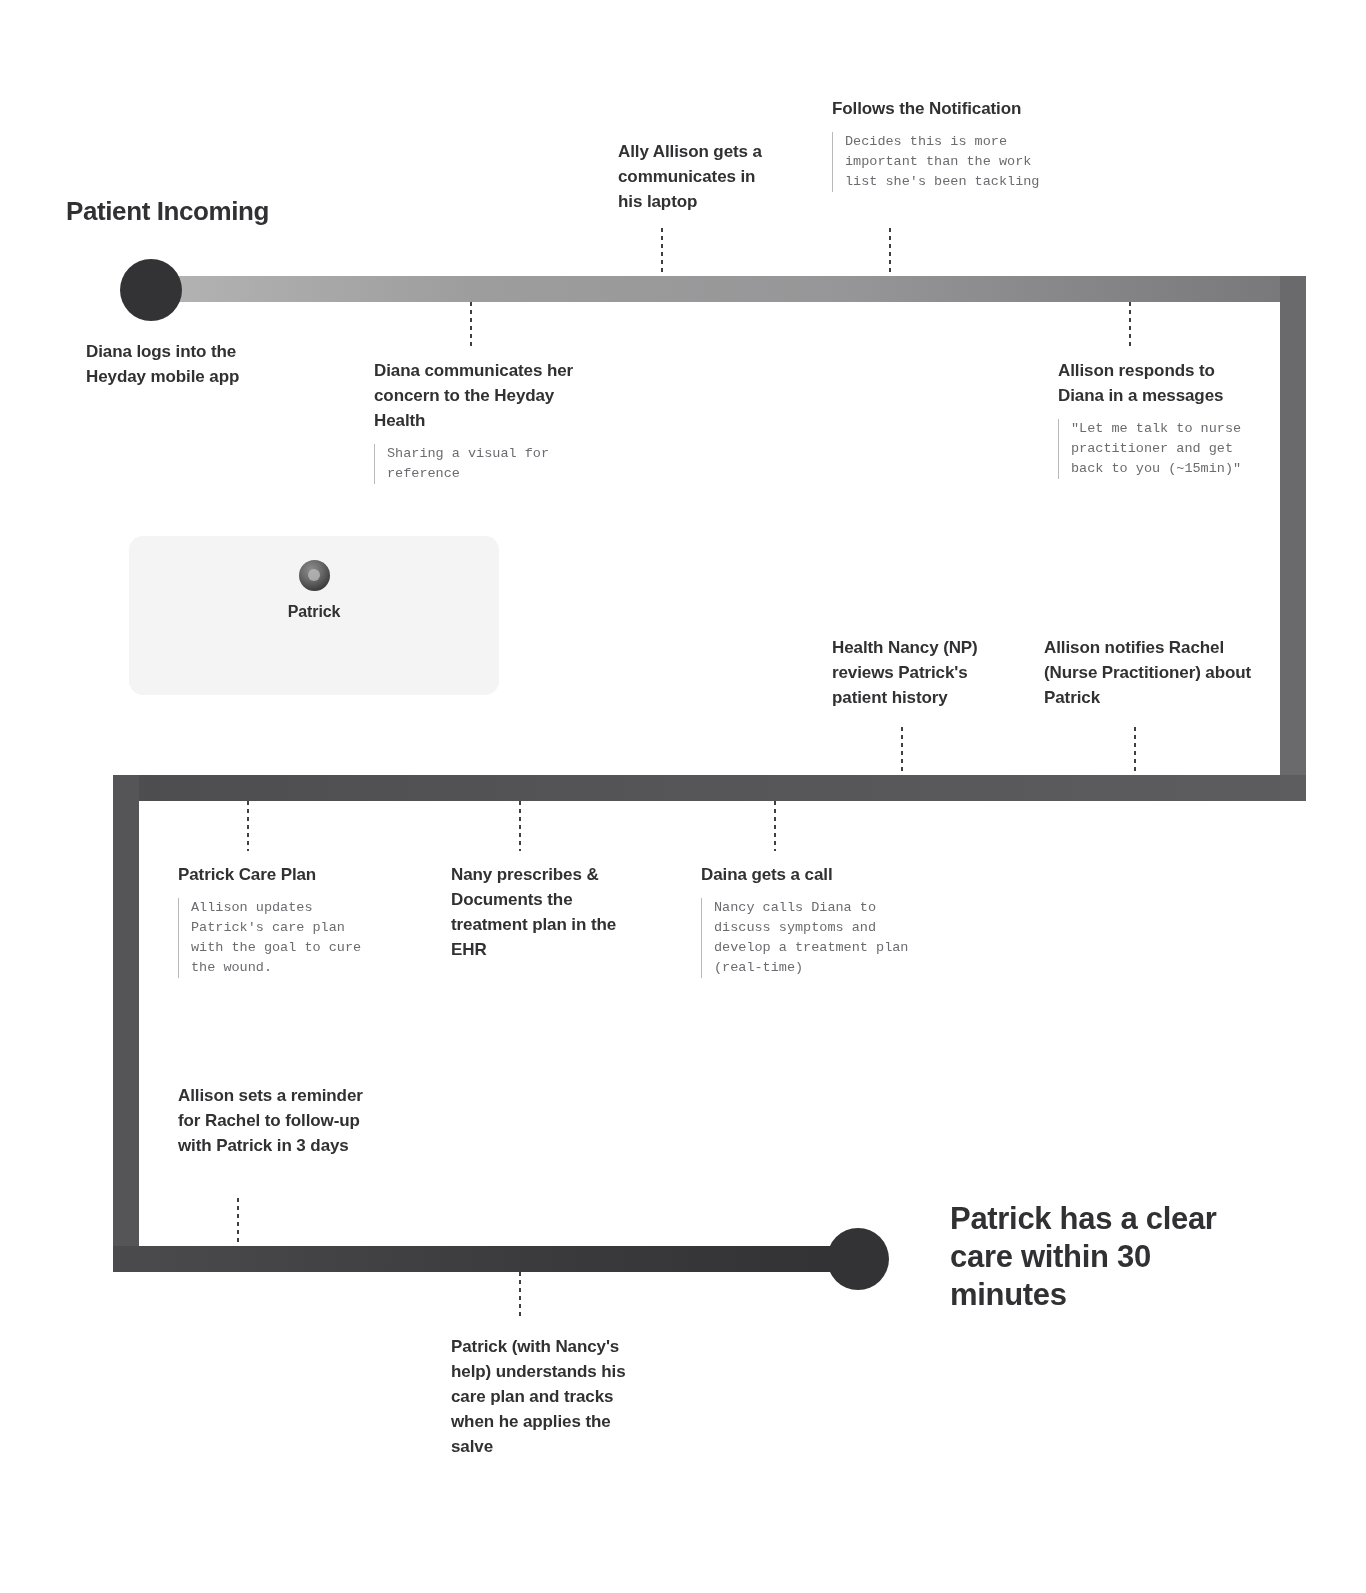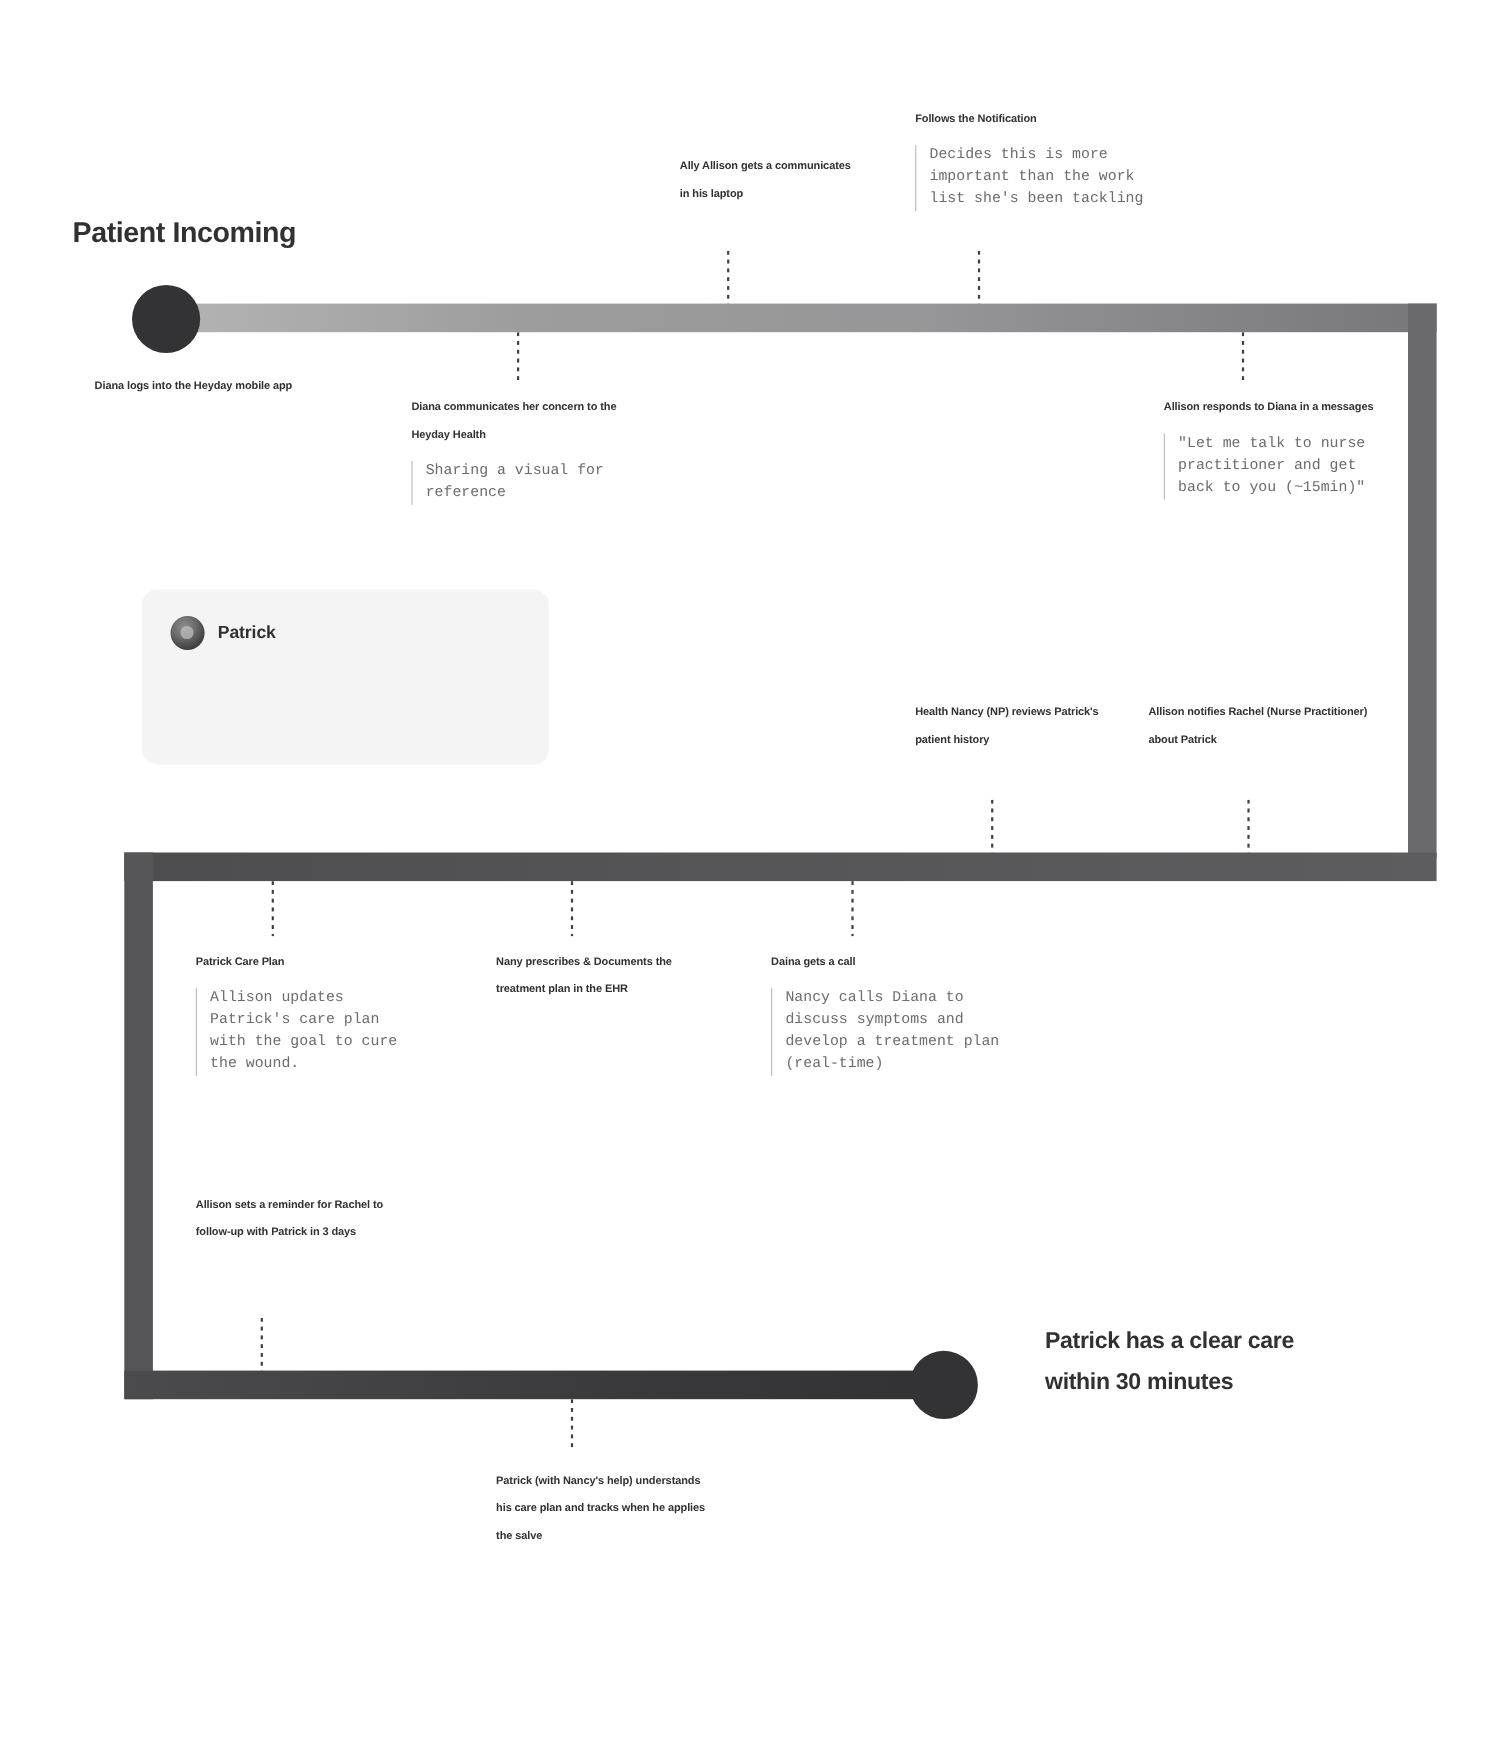--- a/index.html
+++ b/index.html
@@ -52,43 +52,43 @@
 
   
   .page-title {
     position: absolute; left: 66px; top: 196px;
     font-size: 26px; font-weight: 700; letter-spacing: -0.4px;
     color: #313133;
   }
 
   .step { position: absolute; }
   .step-title {
-    font-size: 10px; font-weight: 700; line-height: 25px;
+    font-size: 17px; font-weight: 700; line-height: 25px;
     color: #313133; letter-spacing: -0.1px;
   }
   .step-note {
     margin-top: 11px; padding-left: 12px;
     border-left: 1.5px solid #b9b9bb;
     font-size: 13.5px; line-height: 20px; color: #6c6c70; font-family: Liberation Mono, monospace;
   }
 
   .final-title {
     position: absolute; left: 950px; top: 1200px; width: 270px;
-    font-size: 21px; font-weight: 700; line-height: 38px;
+    font-size: 31px; font-weight: 700; line-height: 38px;
     color: #313133; letter-spacing: -0.3px;
   }
 
   
   .persona-card {
     position: absolute; left: 129px; top: 536px;
     width: 370px; height: 159px;
     background: #f4f4f4; border-radius: 14px;
     padding: 24px 26px;
   }
-  .persona-head { display: flex; align-items: center; gap: 12px; }
+  .persona-head { display: flex; align-items: center; gap: 12px; flex-direction: column; }
   .persona-avatar {
     width: 31px; height: 31px; border-radius: 50%;
     background: radial-gradient(circle at 40% 32%, #8e8e8e 0%, #6d6d6d 35%, #3d3d3f 75%, #2c2c2e 100%);
     position: relative; overflow: hidden; flex: 0 0 auto;
   }
   .persona-avatar::after {
     content: ""; position: absolute; left: 9px; top: 9px;
     width: 12px; height: 12px; border-radius: 50%;
     background: #bdbdbd; opacity: .75;
   }

